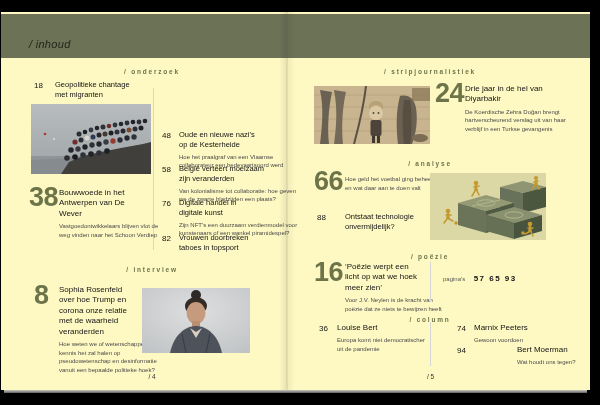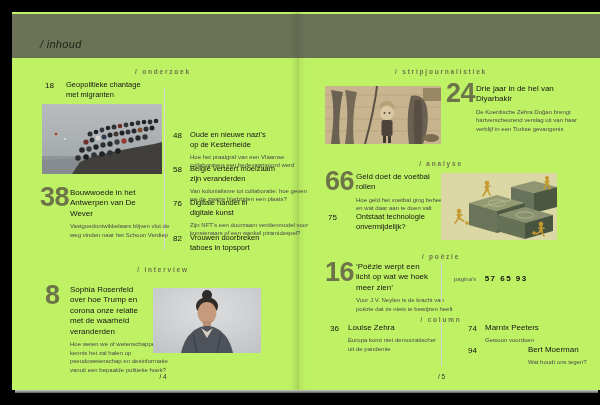--- a/index.html
+++ b/index.html
@@ -1,18 +1,18 @@
 <!DOCTYPE html>
 <html><head>
 <meta charset="utf-8">
 <style>
   html,body{margin:0;padding:0}
   body{width:600px;height:405px;background:#000;position:relative;overflow:hidden;
        font-family:"Liberation Sans",sans-serif;}
-  .spread{position:absolute;left:12px;top:12px;width:589px;height:378px;background:#bef264;
+  .spread{position:absolute;left:1px;top:12px;width:589px;height:378px;background:#fef9c3;
           box-shadow:0 5px 14px rgba(0,0,0,.6);}
   .spread::after{content:"";position:absolute;left:3px;right:3px;bottom:-3px;height:3px;
           background:linear-gradient(#c9c9c6,#5f5f5c);}
   .band{position:absolute;left:0;top:2px;width:100%;height:44px;background:#6b7256;}
   .masthead{position:absolute;left:28px;top:26px;font-style:italic;font-size:11px;
           color:#22261a;letter-spacing:.3px;}
   .gutter{position:absolute;left:278px;top:0;width:16px;height:100%;
           background:linear-gradient(90deg,rgba(0,0,0,0) 0%,rgba(0,0,0,.08) 42%,
           rgba(70,70,60,.22) 50%,rgba(0,0,0,.05) 58%,rgba(0,0,0,0) 100%);}
   .sec-label{position:absolute;font-weight:700;font-size:6.5px;letter-spacing:1.8px;
@@ -216,27 +216,25 @@
 Diyarbakir</div>
     <div class="sub">De Koerdische Zehra Doğan brengt
 hartverscheurend verslag uit van haar
 verblijf in een Turkse gevangenis</div>
   </div>
 
   <div class="sec-label" style="left:308px;top:148px;">/ analyse</div>
 
   <div class="num-lg" style="left:313px;top:156px;">66</div>
   <div class="entry" style="left:344px;top:160px;">
-    <div class="title lg">Geld doet de voetbal
-rollen</div>
     <div class="sub">Hoe geld het voetbal ging beheersen
 en wat daar aan te doen valt</div>
   </div>
 
-  <div class="num-sm" style="left:316px;top:201px;">75</div>
+  <div class="num-sm" style="left:316px;top:201px;">88</div>
   <div class="entry" style="left:344px;top:200px;">
     <div class="title">Ontstaat technologie
 onvermijdelijk?</div>
   </div>
 
   <div class="photo" style="left:429px;top:161px;width:116px;height:67px;">
     <svg width="116" height="67" viewBox="0 0 116 67">
       <rect width="116" height="67" fill="#dcd8a6"></rect>
       <g>
         <polygon points="70,14 93,8 116,14 93,20" fill="#8f9572"></polygon>
@@ -296,21 +294,21 @@
     <div class="pages-row">
       <span class="pages-label">pagina's</span>
       <span class="pages-nums">57 65 93</span>
     </div>
   </div>
 
   <div class="sec-label" style="left:308px;top:304px;">/ column</div>
 
   <div class="num-sm" style="left:318px;top:312px;">36</div>
   <div class="entry" style="left:336px;top:311px;">
-    <div class="title lg">Louise Zehra</div>
+    <div class="title lg">Louise Bert</div>
     <div class="sub">Europa komt niet democratischer
 uit de pandemie</div>
   </div>
 
   <div class="vdiv" style="left:429px;top:310px;height:44px;"></div>
 
   <div class="num-sm" style="left:456px;top:312px;">74</div>
   <div class="entry" style="left:473px;top:311px;">
     <div class="title lg">Marnix Peeters</div>
     <div class="sub">Gewoon voordoen</div>

